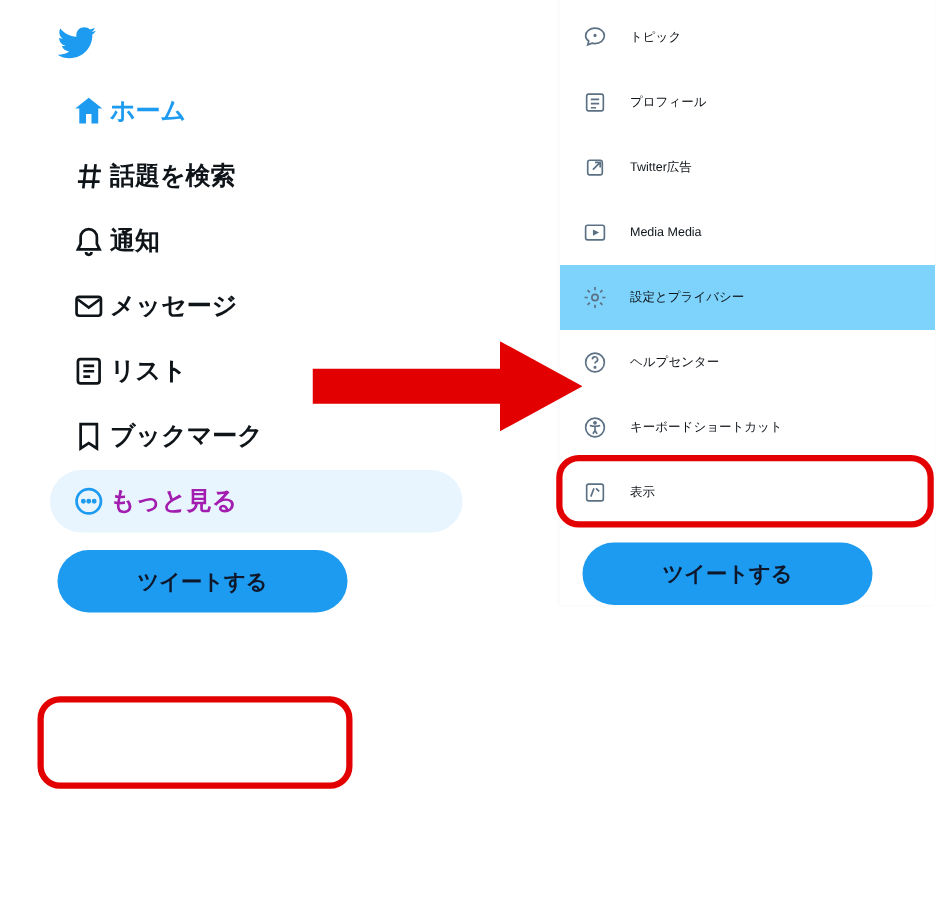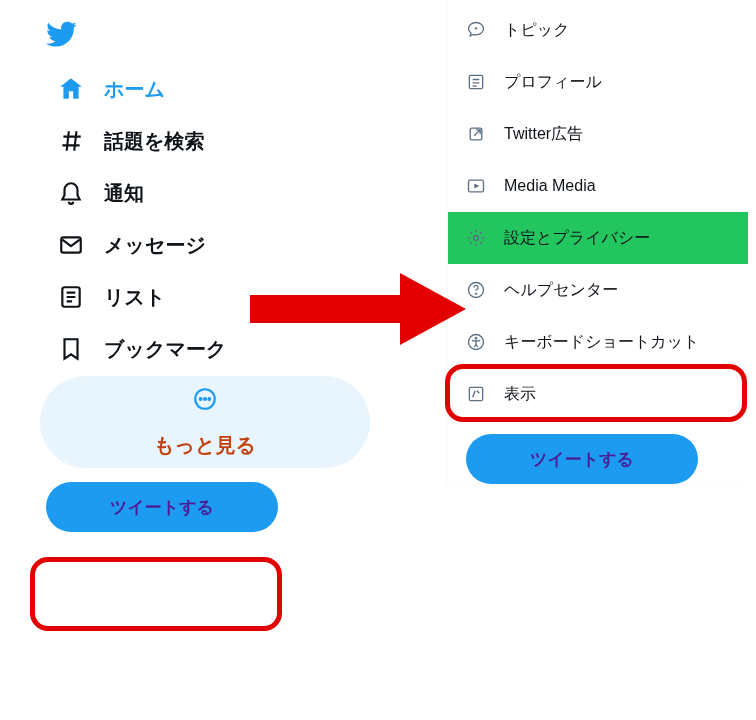--- a/index.html
+++ b/index.html
@@ -16,44 +16,44 @@
   .col { position: absolute; top: 0; }
   .col-left  { left: 40px;  width: 330px; padding-top: 8px; }
   .col-right { left: 448px; width: 300px; padding-top: 4px; box-shadow: -1px 0 4px rgba(0,0,0,0.04);}
   .logo { margin: 6px 0 10px 6px; height: 40px; display:flex; align-items:center;}
   .logo svg { width: 32px; height: 32px; }
   .nav-item {
     display: flex; align-items: center;
     padding: 10px 18px; margin: 2px 0;
     border-radius: 9999px;
     font-size: 20px; font-weight: 700;
-    line-height: 1.3; gap: 20px;
+    line-height: 1.3; gap: 4px;
     cursor: pointer;
     min-height: 50px;
     box-sizing: border-box;
   }
   .nav-item .icon { width: 26px; height: 26px; display:flex; align-items:center; justify-content:center; flex:0 0 26px;}
   .nav-item .icon svg { width: 26px; height: 26px; stroke: #0f1419; }
   .nav-item.active { color: #1d9bf0; }
   .nav-item.active .icon svg { stroke: #1d9bf0; fill: #1d9bf0; }
-  .nav-item.more-open { background: #e8f5fe; color: #c2410c; flex-direction: column; }
+  .nav-item.more-open { background: #e8f5fe; color: #a21caf; }
   .nav-item.more-open .icon svg { stroke: #1d9bf0; }
   .menu-item {
     display: flex; align-items: center;
     padding: 14px 18px; gap: 18px;
-    font-size: 16px; font-weight: 400; color: #0f1419;
+    font-size: 10px; font-weight: 400; color: #0f1419;
     cursor: pointer; min-height:52px; box-sizing:border-box;
   }
   .menu-item .icon { width:20px; height:20px; display:flex;align-items:center;justify-content:center; flex:0 0 20px;}
   .menu-item .icon svg { width:20px; height:20px; stroke:#5b7083;}
-  .menu-item.selected { background:#22c55e; }
+  .menu-item.selected { background:#7dd3fc; }
   .tweet-btn {
     margin: 14px 0 0 0;
     width: 232px; height: 50px;
-    background:#1d9bf0; color:#4c1d95; border:none; border-radius:9999px;
+    background:#1d9bf0; color:#0f172a; border:none; border-radius:9999px;
     font-size:17px; font-weight:700; cursor:pointer;
     display:flex;align-items:center;justify-content:center;
   }
   .col-left .tweet-btn { margin-left: 6px; }
   .col-right .tweet-btn { margin-left: 18px; }
   .highlight {
     position:absolute; border:5px solid #e30000; border-radius:18px;
     box-sizing:border-box; pointer-events:none;
   }
   .hl-left  { left: 30px;  top: 557px; width: 252px; height: 74px; }

